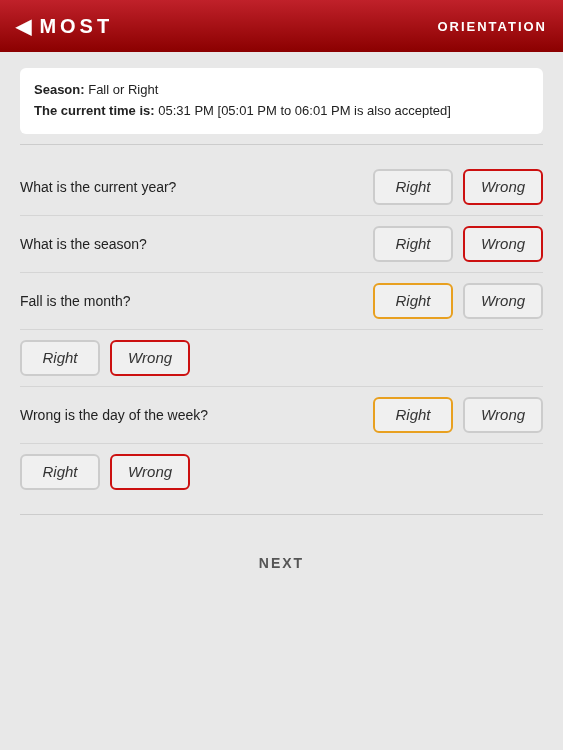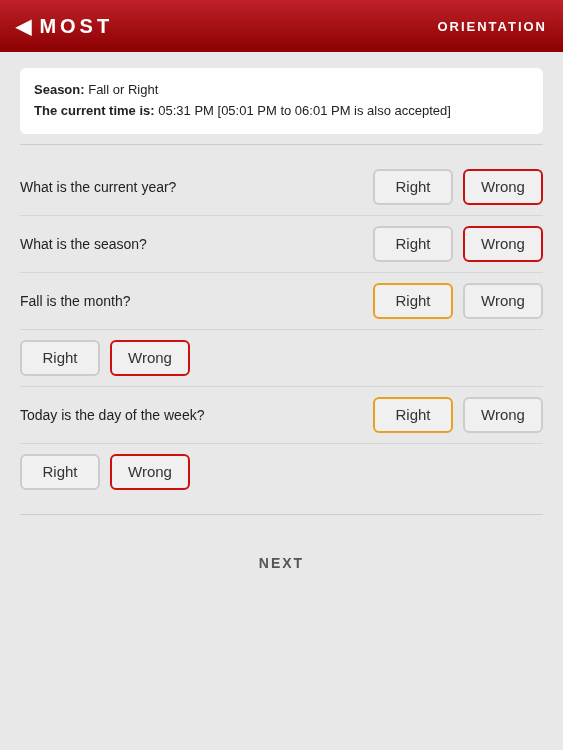--- a/index.html
+++ b/index.html
@@ -113,20 +113,21 @@
       border-radius: 6px;
       font-size: 15px;
       font-weight: 500;
       cursor: pointer;
       border: 2px solid #ccc;
       background: #f0f0f0;
       color: #333;
       display: flex;
       align-items: center;
       justify-content: center;
+      font-style: italic;
     }
 
     .btn.right-normal {
       border: 2px solid #ccc;
       background: #f0f0f0;
     }
 
     .btn.right-selected {
       border: 2px solid #e8a020;
       background: #f0f0f0;
@@ -213,21 +214,21 @@
         <button class="btn wrong-normal">Wrong</button>
       </div>
     </div>
     <div class="question-row">
       <div class="btn-group">
         <button class="btn right-normal">Right</button>
         <button class="btn wrong-selected">Wrong</button>
       </div>
     </div>
     <div class="question-row">
-      <span class="question-text">Today is the day of the week?</span>
+      <span class="question-text">Wrong is the day of the week?</span>
       <div class="btn-group">
         <button class="btn right-selected">Right</button>
         <button class="btn wrong-normal">Wrong</button>
       </div>
     </div>
     <div class="question-row">
       <div class="btn-group">
         <button class="btn right-normal">Right</button>
         <button class="btn wrong-selected">Wrong</button>
       </div>

